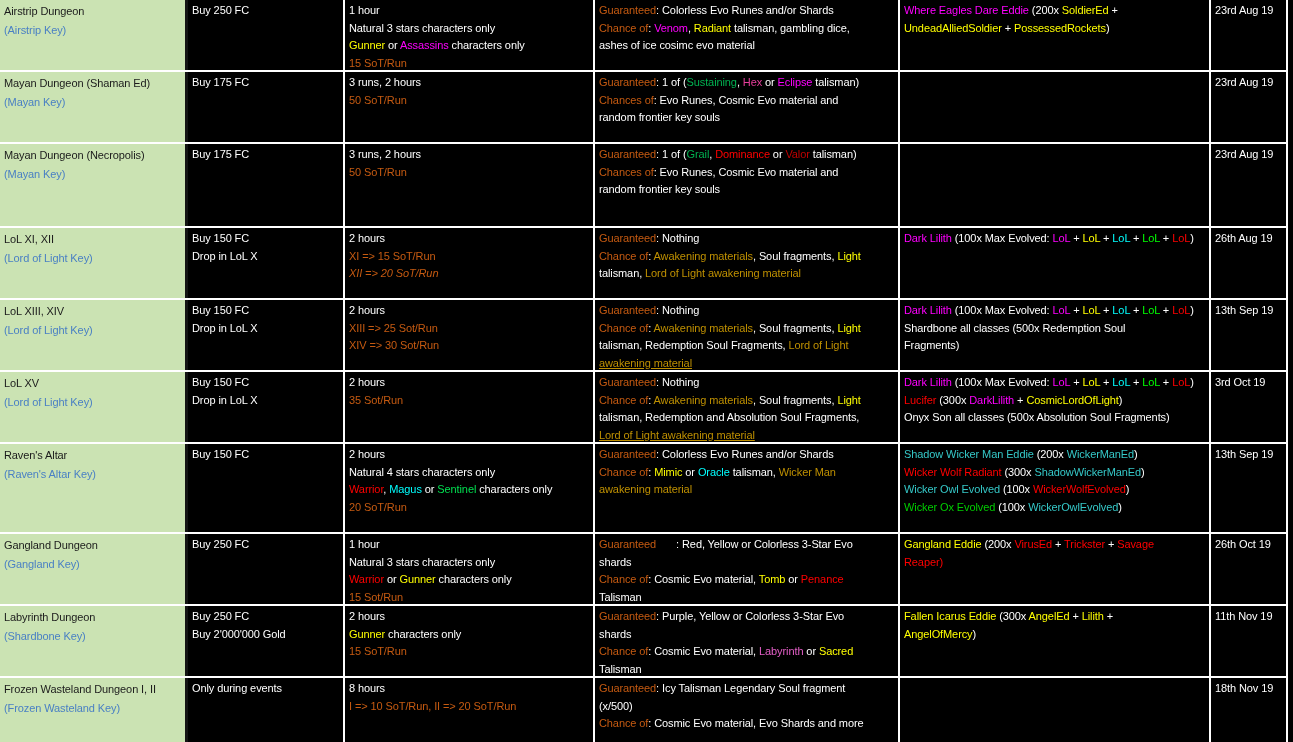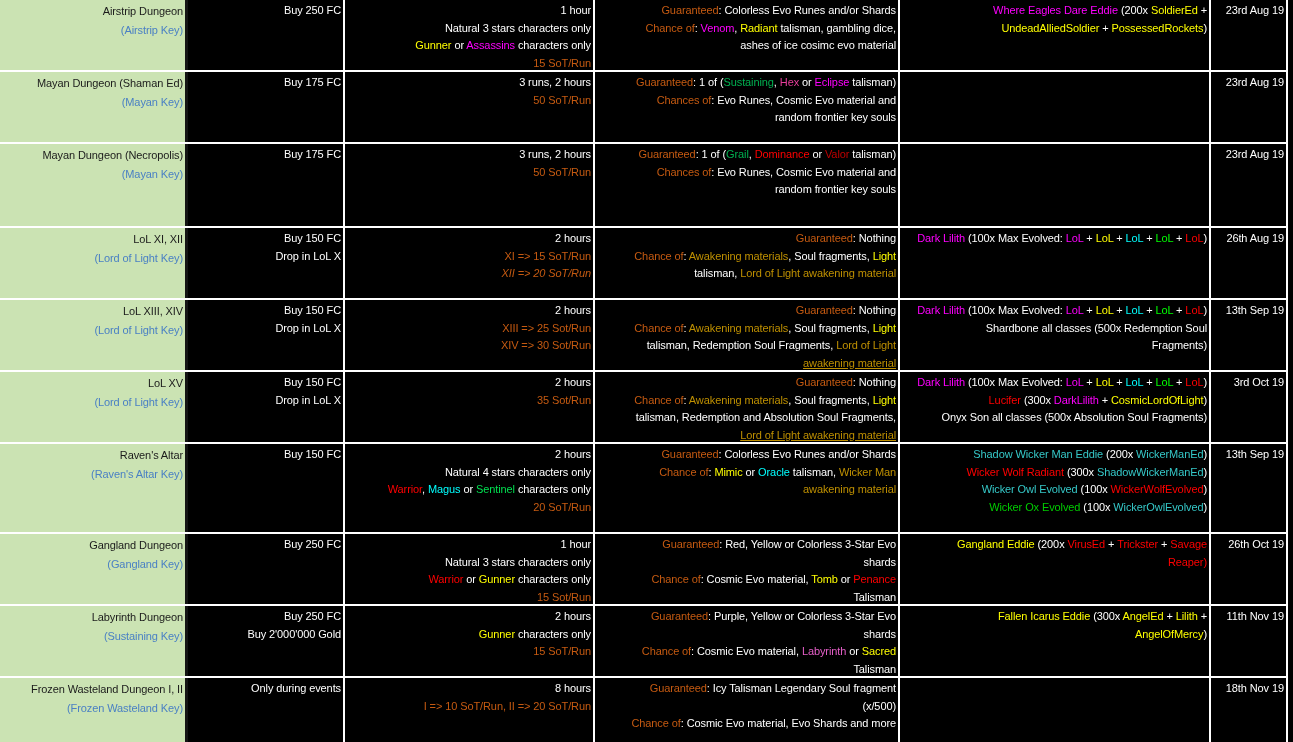--- a/index.html
+++ b/index.html
@@ -1,20 +1,20 @@
 <!DOCTYPE html>
 <html><head>
 <meta charset="utf-8">
 <style>
   html,body{margin:0;padding:0;background:#000;}
   body{width:1293px;height:742px;overflow:hidden;}
   .sheet{
     position:relative;width:1293px;height:742px;background:#000;
     font-family:"Liberation Sans","DejaVu Sans",sans-serif;
-    font-size:11px;letter-spacing:-0.1px;text-align:right;
+    font-size:11px;letter-spacing:-0.1px;
   }
   .row{display:flex;width:1288px;box-sizing:border-box;border-bottom:2px solid #fff;}
   .cell{box-sizing:border-box;padding:2px 2px 0 4px;overflow:hidden;line-height:17.5px;}
   .c1{width:188px;background:#cbe3b3;border-right:3px solid #141414;}
   .c2{width:157px;border-right:2px solid #fff;}
   .c3{width:250px;border-right:2px solid #fff;}
   .c4{width:305px;border-right:2px solid #fff;}
   .c5{width:311px;border-right:2px solid #fff;}
   .c6{width:77px;border-right:2px solid #fff;}
   .ln{white-space:nowrap;}
@@ -218,37 +218,37 @@
       <div class="cell c2">
         <div class="ln"><span style="color: rgb(255, 255, 255);">Buy 250 FC</span></div>
       </div>
       <div class="cell c3">
         <div class="ln"><span style="color: rgb(255, 255, 255);">1 hour</span></div>
         <div class="ln"><span style="color: rgb(255, 255, 255);">Natural 3 stars characters only</span></div>
         <div class="ln"><span style="color: rgb(255, 0, 0);">Warrior</span><span style="color: rgb(255, 255, 255);"> or </span><span style="color: rgb(255, 255, 0);">Gunner</span><span style="color: rgb(255, 255, 255);"> characters only</span></div>
         <div class="ln"><span style="color: rgb(197, 90, 17);">15 Sot/Run</span></div>
       </div>
       <div class="cell c4">
-        <div class="ln"><span style="color: rgb(197, 90, 17);">Guaranteed</span><span style="color: rgb(255, 255, 255);">: Red, Yellow or Colorless 3-Star Evo</span></div>
+        <div class="ln"><span style="color: rgb(197, 90, 17);">Guaranteed</span><span style="color: rgb(255, 255, 255); margin-left: 20px;">: Red, Yellow or Colorless 3-Star Evo</span></div>
         <div class="ln"><span style="color: rgb(255, 255, 255);">shards</span></div>
         <div class="ln"><span style="color: rgb(197, 90, 17);">Chance of</span><span style="color: rgb(255, 255, 255);">: Cosmic Evo material, </span><span style="color: rgb(255, 255, 0);">Tomb</span><span style="color: rgb(255, 255, 255);"> or </span><span style="color: rgb(255, 0, 0);">Penance</span></div>
         <div class="ln"><span style="color: rgb(255, 255, 255);">Talisman</span></div>
       </div>
       <div class="cell c5">
         <div class="ln"><span style="color: rgb(255, 255, 0);">Gangland Eddie</span><span style="color: rgb(255, 255, 255);"> (200x </span><span style="color: rgb(255, 0, 0);">VirusEd</span><span style="color: rgb(255, 255, 255);"> + </span><span style="color: rgb(255, 0, 0);">Trickster</span><span style="color: rgb(255, 255, 255);"> + </span><span style="color: rgb(255, 0, 0);">Savage</span></div>
         <div class="ln"><span style="color: rgb(255, 0, 0);">Reaper)</span></div>
       </div>
       <div class="cell c6">
         <div class="ln date">26th Oct 19</div>
       </div>
     </div>
     <div class="row" style="height: 72px;">
       <div class="cell c1">
         <div class="dname">Labyrinth Dungeon</div>
-        <div class="dkey" style="color: rgb(74, 128, 196);">(Sustaining Key)</div>
+        <div class="dkey" style="color: rgb(74, 128, 196);">(Shardbone Key)</div>
       </div>
       <div class="cell c2">
         <div class="ln"><span style="color: rgb(255, 255, 255);">Buy 250 FC</span></div>
         <div class="ln"><span style="color: rgb(255, 255, 255);">Buy 2'000'000 Gold</span></div>
       </div>
       <div class="cell c3">
         <div class="ln"><span style="color: rgb(255, 255, 255);">2 hours</span></div>
         <div class="ln"><span style="color: rgb(255, 255, 0);">Gunner</span><span style="color: rgb(255, 255, 255);"> characters only</span></div>
         <div class="ln"><span style="color: rgb(197, 90, 17);">15 SoT/Run</span></div>
       </div>

